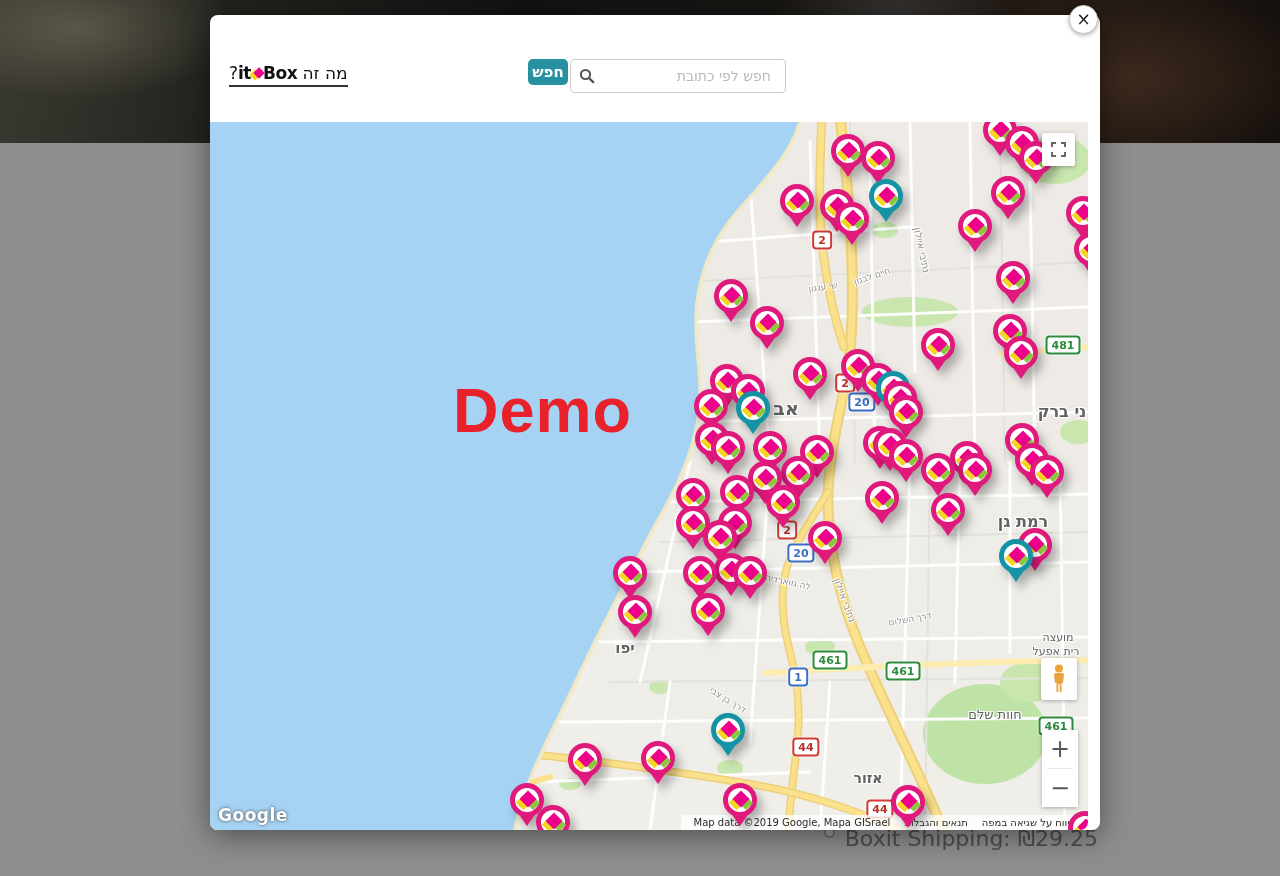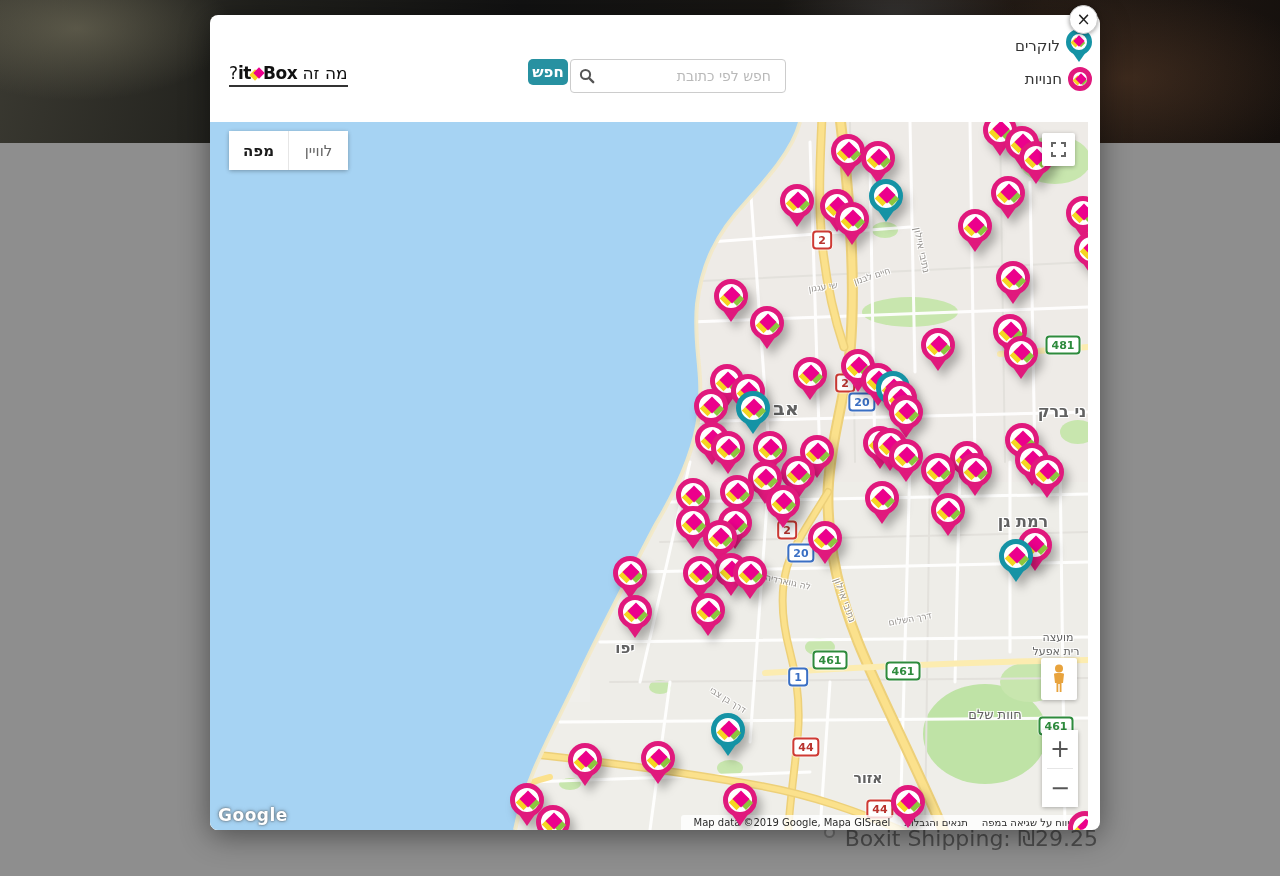--- a/index.html
+++ b/index.html
@@ -171,41 +171,20 @@
   <button class="search-btn">חפש</button>
 
   <div class="search-box">
     <svg width="16" height="16" viewBox="0 0 16 16">
       <circle cx="6.5" cy="6.5" r="4.6" fill="none" stroke="#555" stroke-width="2"></circle>
       <line x1="10" y1="10" x2="14.2" y2="14.2" stroke="#555" stroke-width="2.4" stroke-linecap="round"></line>
     </svg>
     <input type="text" placeholder="חפש לפי כתובת" style="">
   </div>
 
-  <div class="legend">
-    <div class="legend-row">
-      <span class="legend-pin">
-        <span class="lp-tail"></span>
-          <span class="lp-head">
-            <i class="l-d y"></i>
-            <i class="l-d g"></i>
-            <i class="l-d m"></i>
-          </span>
-      </span>
-      <span class="legend-label">לוקרים</span>
-    </div>
-    <div class="legend-row">
-      <span class="legend-circle">
-        <i class="l-d y"></i>
-          <i class="l-d g"></i>
-          <i class="l-d m"></i>
-      </span>
-      <span class="legend-label">חנויות</span>
-    </div>
-  </div>
 
   <div class="map">
     <svg class="base" viewBox="0 0 878 708" preserveAspectRatio="none">
       <rect x="0" y="0" width="878" height="708" fill="#f0efeb"></rect>
 
       <rect x="440" y="0" width="438" height="360" fill="#eceae5" opacity=".7"></rect>
       <rect x="380" y="360" width="498" height="240" fill="#edebe6" opacity=".6"></rect>
       <rect x="300" y="580" width="578" height="128" fill="#efede8" opacity=".6"></rect>
 
       <ellipse cx="700" cy="190" rx="48" ry="15" fill="#c8e6ae"></ellipse>
@@ -266,20 +245,21 @@
         <path d="M555,551 C650,545 750,540 878,538" stroke="#fcecb0" stroke-width="6"></path>
         <path d="M790,232 L878,225" stroke="#fcecb0" stroke-width="6"></path>
       </g>
 
       <path d="M0,0 L590,0 C583,28 556,58 536,80 C506,112 492,142 487,182 C483,226 494,248 489,292
                C484,332 464,372 446,402 C421,450 396,497 372,547 C348,600 316,652 305,708 L0,708 Z" fill="#a6d3f3"></path>
       <path d="M590,0 C583,28 556,58 536,80 C506,112 492,142 487,182 C483,226 494,248 489,292
                C484,332 464,372 446,402 C421,450 396,497 372,547 C348,600 316,652 305,708" fill="none" stroke="#f3e9c6" stroke-width="4" opacity=".9"></path>
     </svg>
 
+    <div class="demo-watermark">Demo</div>
 
     <div id="map-overlays">
         <div class="pin store" style="left: 621px; top: 12px; z-index: 13;">
           <span class="pin-tail"></span>
           <span class="pin-head">
             <i class="d y"></i>
             <i class="d g"></i>
             <i class="d m"></i>
           </span>
         </div>
@@ -846,25 +826,20 @@
         <div class="shield red" style="left: 577px; top: 408px; transform: translate(-50%, -50%);">2</div>
         <div class="shield blue" style="left: 591px; top: 431px; transform: translate(-50%, -50%);">20</div>
         <div class="shield green" style="left: 620px; top: 538px; transform: translate(-50%, -50%);">461</div>
         <div class="shield green" style="left: 693px; top: 549px; transform: translate(-50%, -50%);">461</div>
         <div class="shield blue" style="left: 588px; top: 555px; transform: translate(-50%, -50%);">1</div>
         <div class="shield red" style="left: 596px; top: 625px; transform: translate(-50%, -50%);">44</div>
         <div class="shield red" style="left: 670px; top: 687px; transform: translate(-50%, -50%);">44</div>
         <div class="shield green" style="left: 846px; top: 604px; transform: translate(-50%, -50%);">461</div>
       </div>
 
-    <div class="maptype">
-      <button class="sel">מפה</button>
-      <span class="sep"></span>
-      <button>לוויין</button>
-    </div>
 
     <button class="fullscreen-btn">
       <span class="fs-glyph">
           <i></i>
           <i></i>
           <i></i>
           <i></i>
         </span>
     </button>
 

